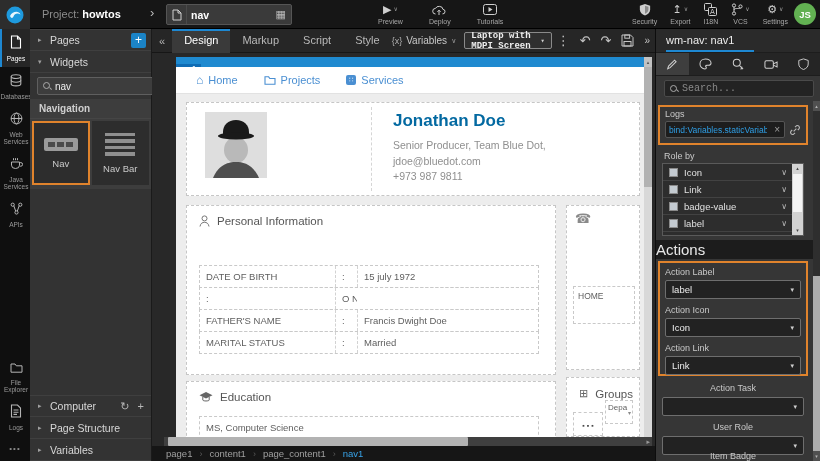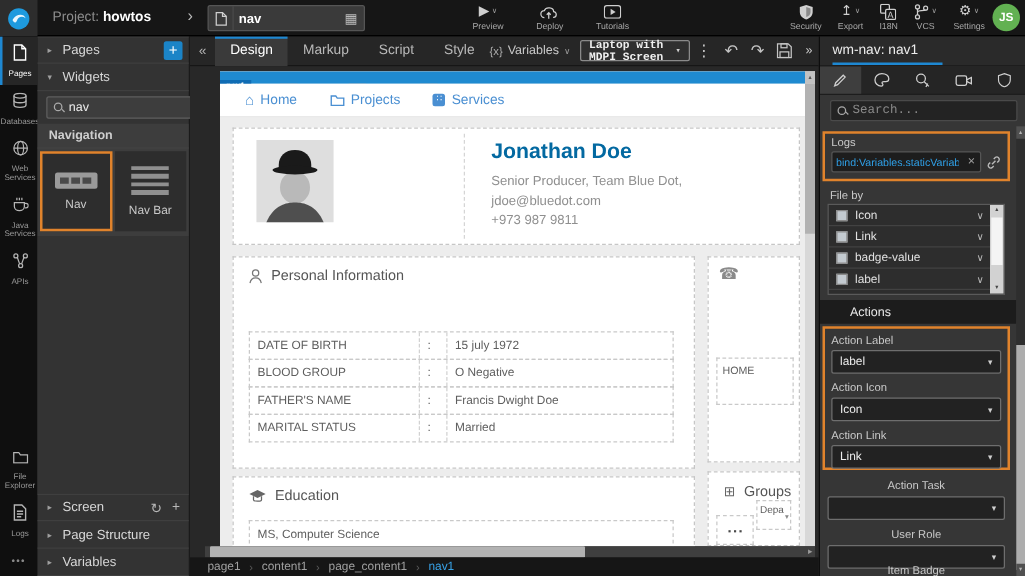--- a/index.html
+++ b/index.html
@@ -148,21 +148,21 @@
   .ob-box { position:absolute; left:6px; right:16px; top:62px; height:73px; background:#2d2d2d; border:1px solid #5a5a5a; overflow:hidden; }
   .ob-row { height:17px; display:flex; align-items:center; border-bottom:1px solid #424242; padding-left:6px; cursor:pointer; }
   .cb { width:9px; height:9px; background:#c3cad0; border:1px solid #8a8a8a; margin-right:6px; cursor:pointer; }
   .ob-row .ob-lbl { font-size:9.5px; color:#e0e0e0; }
   .ob-row .ob-chev { margin-left:auto; margin-right:16px; color:#b9b9b9; font-size:8px; }
   .ob-scroll { position:absolute; right:0; top:0; bottom:0; width:11px; background:#d2d2d2; cursor:pointer; }
   .ob-scroll .oarr { height:9px; color:#444; font-size:5px; text-align:center; line-height:9px; }
   .ob-scroll .othumb { background:#f4f4f4; height:38px; margin:1px 1px; }
   .ob-scroll .odown { position:absolute; bottom:0; left:0; right:0; }
   .sec-bar { position:absolute; left:0; right:7px; top:139px; height:19px; background:#1c1c1c; }
-  .sec-bar span { color:#e8e8e8; font-size:10px; line-height:19px; margin-left:24px; }
+  .sec-bar span { color:#e8e8e8; font-size:15px; line-height:19px; margin-left:0; }
   .act-group { position:absolute; left:2px; right:12px; top:160px; height:115px; border:2px solid #e0832c; padding:4px 5px; }
   .field { margin-bottom:6px; }
   .select { height:19px; background:#222; border:1px solid #6e6e6e; border-radius:2px; display:flex; align-items:center; padding:0 6px; margin-top:3px; cursor:pointer; }
   .select .sval { font-size:9.5px; color:#ececec; }
   .select .scar { margin-left:auto; font-size:7px; color:#cfcfcf; }
   .loose-field { position:absolute; left:6px; right:16px;text-align:center; }
   .rp-scroll { position:absolute; right:0; top:72px; bottom:0; width:7px; background:#2e2e2e; cursor:pointer; }
   .rp-scroll .rarr { height:10px; background:#505050; color:#b5b5b5; font-size:5px; text-align:center; line-height:10px; }
   .rp-scroll .rthumb { position:absolute; left:0; right:0; top:175px; height:180px; background:#adadad; }
   .rp-scroll .rdown { position:absolute; bottom:0; left:0; right:0; }
@@ -371,21 +371,21 @@
             <i></i>
             <i></i>
             <i></i>
           </span>
         <span class="wlbl">Nav Bar</span>
       </div>
     </div>
     <div class="lp-fill"></div>
     <div class="lp-row" style="border-top:1px solid #3f3f3f;">
       <span class="tri">▸</span>
-      <span class="lp-lbl">Screen</span>
+      <span class="lp-lbl">Computer</span>
       <span class="lp-tools">
           <span>↻</span>
           <span>+</span>
         </span>
     </div>
     <div class="lp-row">
       <span class="tri">▸</span>
       <span class="lp-lbl">Page Structure</span>
     </div>
     <div class="lp-row">
@@ -478,21 +478,20 @@
             </span>
           <span>Personal Information</span>
         </div>
         <div class="pi-table">
           <div class="pi-row">
             <span class="pi-cell">DATE OF BIRTH</span>
             <span class="pi-cell">:</span>
             <span class="pi-cell">15 july 1972</span>
           </div>
           <div class="pi-row">
-            <span class="pi-cell">BLOOD GROUP</span>
             <span class="pi-cell">:</span>
             <span class="pi-cell">O Negative</span>
           </div>
           <div class="pi-row">
             <span class="pi-cell">FATHER'S NAME</span>
             <span class="pi-cell">:</span>
             <span class="pi-cell">Francis Dwight Doe</span>
           </div>
           <div class="pi-row">
             <span class="pi-cell">MARITAL STATUS</span>
@@ -615,21 +614,21 @@
           <span class="bind-ic">
             <svg width="12" height="12" viewBox="0 0 13 13" fill="none" stroke="#b9b9b9" stroke-width="1.2">
                 <path d="M5 8 L8 5"></path>
                 <path d="M6.5 3.5 L8 2 A2.2 2.2 0 0 1 11 5 L9.5 6.5"></path>
                 <path d="M6.5 9.5 L5 11 A2.2 2.2 0 0 1 2 8 L3.5 6.5"></path>
               </svg>
           </span>
         </div>
       </div>
 
-      <div class="flabel orderby-label">File by</div>
+      <div class="flabel orderby-label">Role by</div>
       <div class="ob-box">
         <div class="ob-row">
           <span class="cb"></span>
           <span class="ob-lbl">Icon</span>
           <span class="ob-chev">∨</span>
         </div>
         <div class="ob-row">
           <span class="cb"></span>
           <span class="ob-lbl">Link</span>
           <span class="ob-chev">∨</span>

